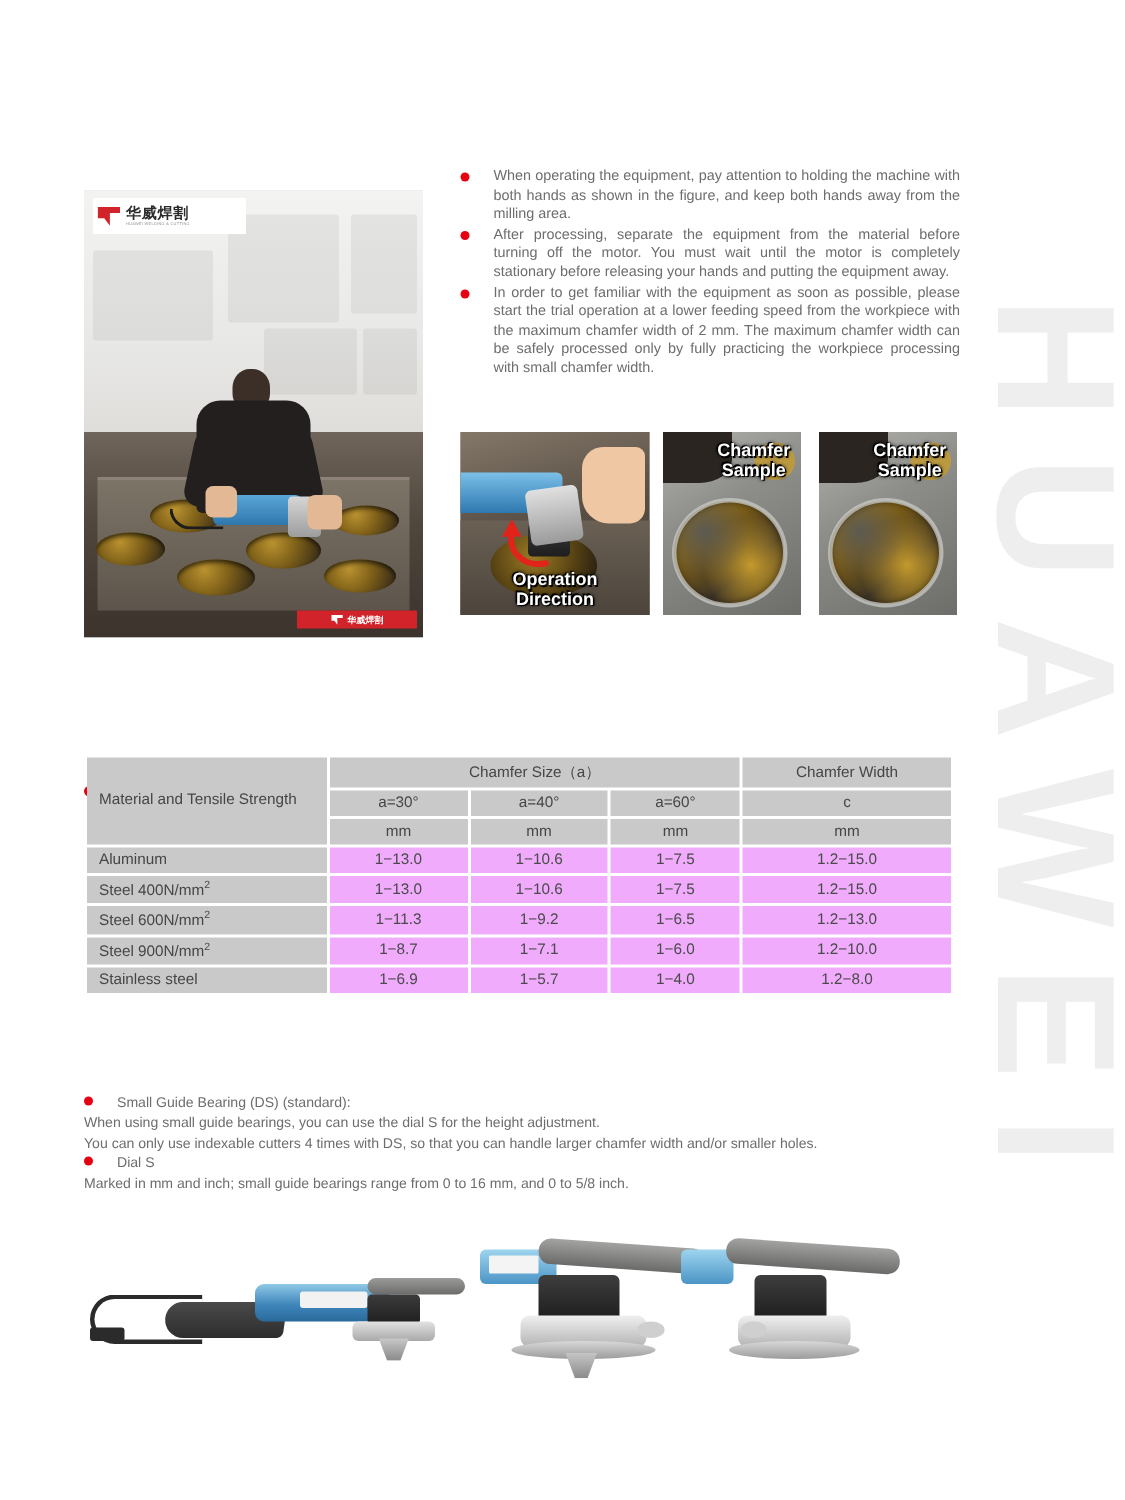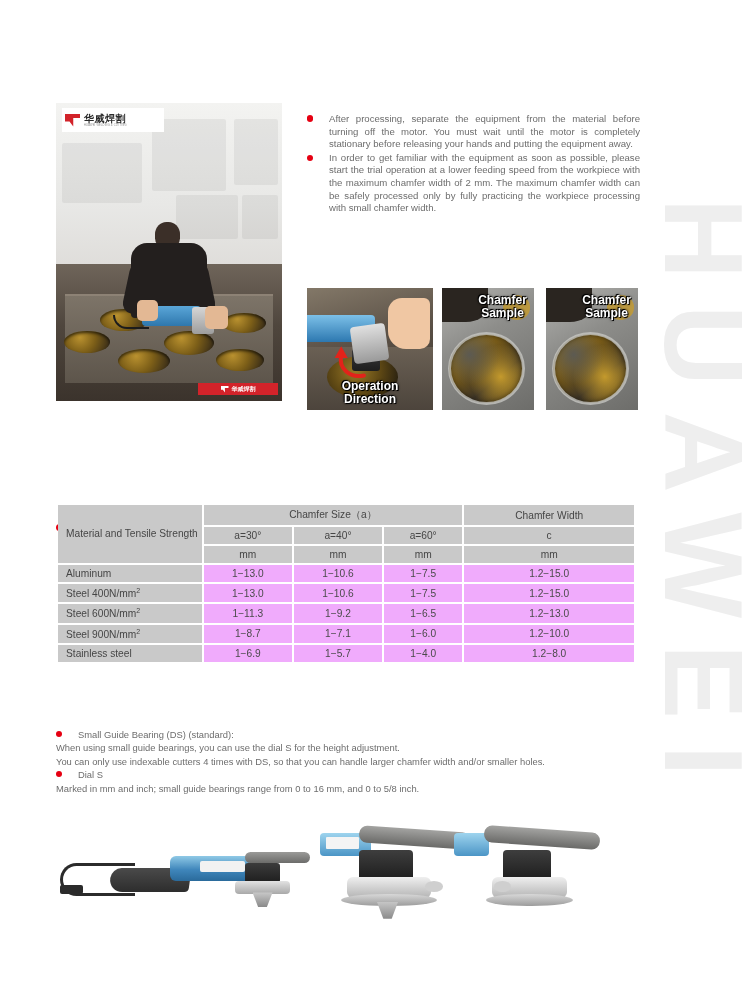--- a/index.html
+++ b/index.html
@@ -31,21 +31,21 @@
     color:#eeeeee;
     line-height:1;
     user-select:none;
   }
 
   
   .page{ position:absolute; top:0; left:0; width:655px; height:1000px; }
 
   
   .main-photo{
-    position:absolute; left:56px; top:103px; width:226px; height:298px;
+    position:absolute; left:56px; top:127px; width:226px; height:298px;
     background:#d9d9d9; overflow:hidden;
   }
   .mp-wall{
     position:absolute; left:0; top:0; width:100%; height:57%;
     background:linear-gradient(180deg,#f3f3f1 0%,#e8e8e6 60%,#dedcd9 100%);
   }
   .mp-floor{
     position:absolute; left:0; bottom:0; width:100%; height:46%;
     background:linear-gradient(180deg,#6f655a 0%,#4f463d 45%,#3b332c 100%);
   }
@@ -196,21 +196,21 @@
   }
   .section-head .bullet{width:7px;height:7px;border-radius:50%;background:#e60012;}
 
   
   .param-table{
     position:absolute; left:56px; top:503px; width:580px;
     border-collapse:separate; border-spacing:2px;
     font-size:10.2px; color:#4a4a4a;
   }
   .param-table td, .param-table th{
-    padding:3px 4px; text-align:center; font-weight:400;
+    padding:3px 20px; text-align:center; font-weight:400;
     border:none; vertical-align:middle; white-space:nowrap;margin-top:18px;
   }
   .param-table th{ background:#c9c9c9; color:#464646; }
   .th-material{
     background:#c9c9c9; text-align:left; padding-left:8px !important;
     width:120px; line-height:12.5px;
   }
   .param-table td.rowhead{
     background:#c9c9c9; text-align:left; padding-left:8px; color:#464646;
   }
@@ -344,20 +344,21 @@
 
     <div class="mp-redtag">
       <div class="m"></div>
       <div class="t">华威焊割</div>
     </div>
   </div>
 
   <div class="instructions">
     <div class="instr-item">
       <span class="bullet"></span>
+      <span>When operating the equipment, pay attention to holding the machine with both hands as shown in the figure, and keep both hands away from the milling area.</span>
     </div>
     <div class="instr-item">
       <span class="bullet"></span>
       <span>After processing, separate the equipment from the material before turning off the motor. You must wait until the motor is completely stationary before releasing your hands and putting the equipment away.</span>
     </div>
     <div class="instr-item">
       <span class="bullet"></span>
       <span>In order to get familiar with the equipment as soon as possible, please start the trial operation at a lower feeding speed from the workpiece with the maximum chamfer width of 2 mm. The maximum chamfer width can be safely processed only by fully practicing the workpiece processing with small chamfer width.</span>
     </div>
   </div>

